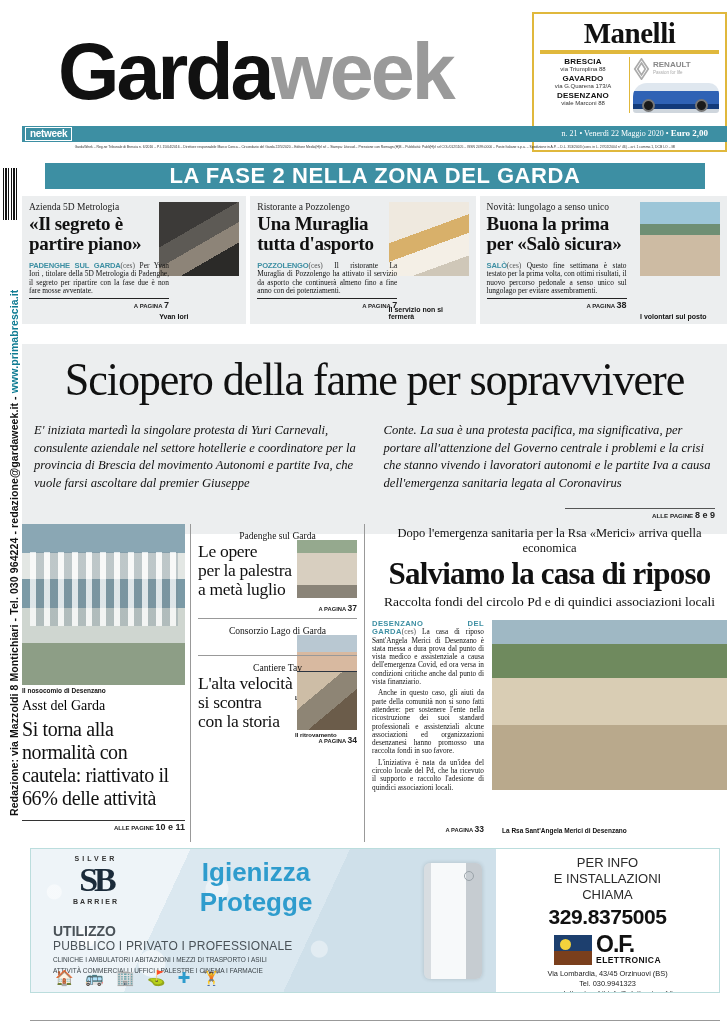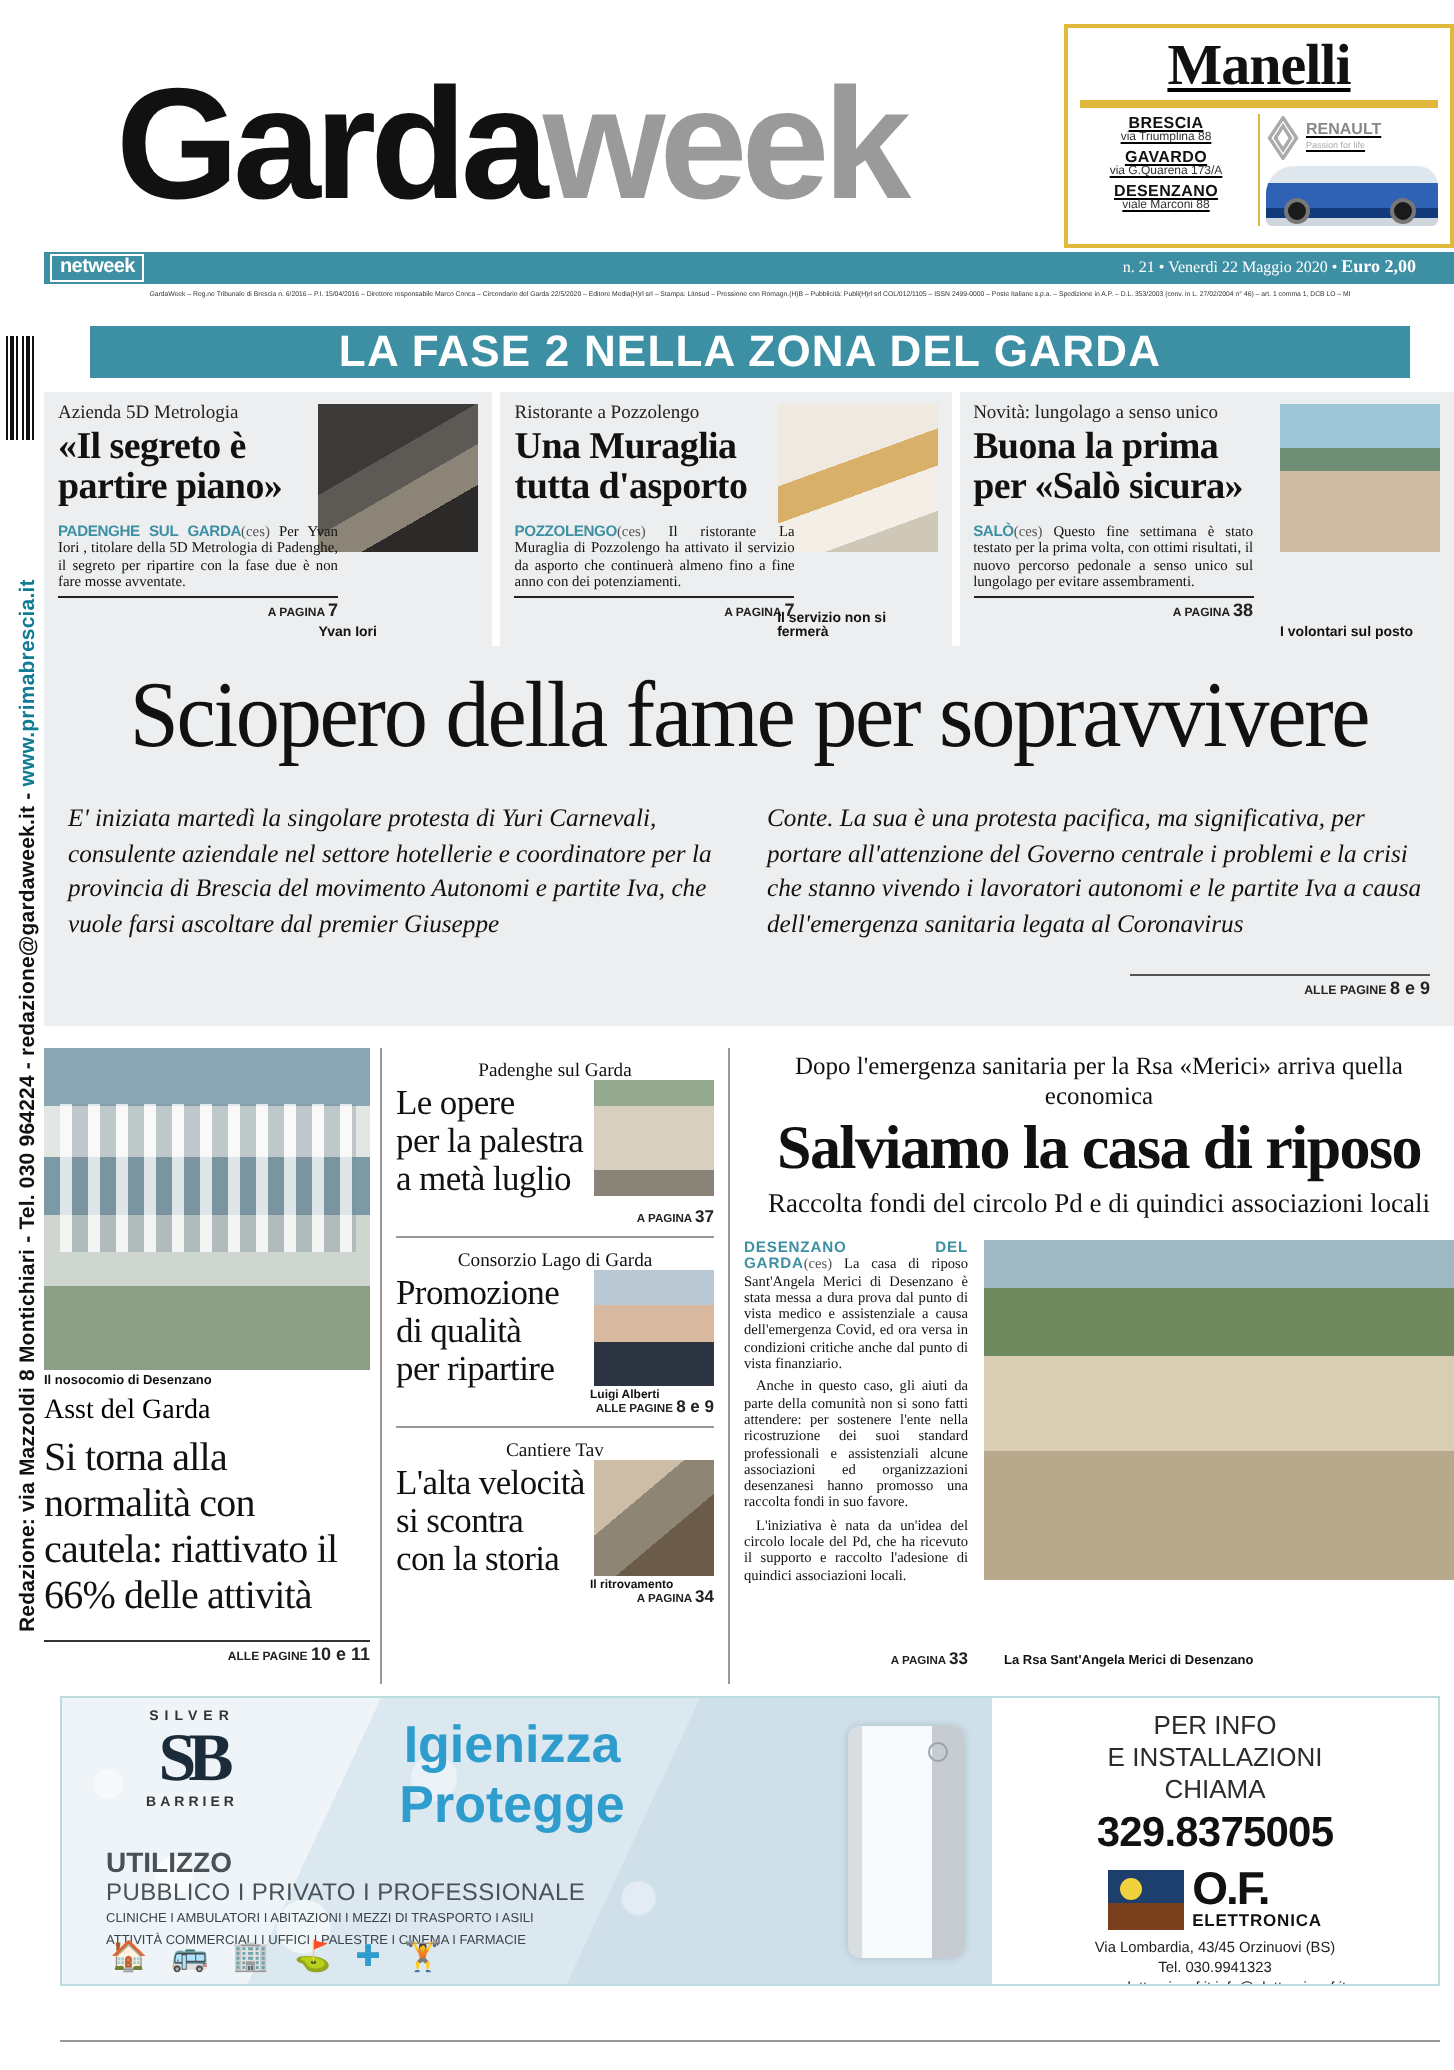--- a/index.html
+++ b/index.html
@@ -38,22 +38,22 @@
   .logo {
     position: absolute; left: 36px; top: 24px;
     font-family: Liberation Sans, sans-serif;
     font-weight: bold; font-size: 79px; line-height: 79px;
     letter-spacing: -3px;
   }
   .logo .garda { color: #111; }
   .logo .week  { color: #9a9a9a; }
 
   .manelli {
-    position: absolute; left: 510px; top: 4px; width: 195px; height: 112px;
-    border: 2px solid #e0b83c; background: #fff; padding: 4px 6px; text-decoration: underline;
+    position: absolute; left: 510px; top: 4px; width: 195px; height: 140px;
+    border: 2px solid #e0b83c; background: #fff; padding: 4px 6px;
   }
   .manelli-title {
     text-align: center; font-family: "Liberation Serif", serif;
     font-weight: bold; font-size: 29px; line-height: 30px; color: #111;
     letter-spacing: -.5px;
   }
   .manelli-rule { height: 4px; background: #e0b83c; margin: 2px 0 3px 0; }
   .manelli-body { display: flex; gap: 3px; }
   .manelli-cities { width: 86px; font-family: "Liberation Sans", sans-serif; text-align: center; }
   .mc-name { font-size: 8px; font-weight: bold; color: #111; letter-spacing: .2px; }
@@ -144,21 +144,21 @@
   }
   .apagina b { font-size: 9px; }
   .t-caption {
     position: absolute; right: 7px; bottom: 4px; width: 80px;
     font-family: "Liberation Sans", sans-serif; font-weight: bold;
     font-size: 7px; color: #111;
   }
 
   
   .mainblock {
-    position: absolute; left: 22px; top: 323px; width: 705px; height: 190px;
+    position: absolute; left: 22px; top: 344px; width: 705px; height: 190px;
     background: #eceeef; padding: 8px 12px;
   }
   .main-head {
     font-family: "Liberation Serif", serif; font-weight: normal;
     font-size: 47px; line-height: 54px; color: #111; letter-spacing: -1.2px;
     text-align: center; transform: scaleX(.94); transform-origin: center;
   }
   .main-sub {
     display: flex; gap: 18px; margin-top: 16px;
   }
@@ -466,21 +466,20 @@
         <div class="mid-kicker">Padenghe sul Garda</div>
         <div class="mid-head">Le opere<br>per la palestra<br>a metà luglio</div>
         <div class="mid-photo mp-gym"></div>
         <div class="mid-apagina">
           <span>A PAGINA</span> <b>37</b>
         </div>
       </div>
 
       <div class="mid-item mid-sep">
         <div class="mid-kicker">Consorzio Lago di Garda</div>
-        <div class="mid-head">Promozione<br>di qualità<br>per ripartire</div>
         <div class="mid-photo mp-face"></div>
         <div class="mid-caption">Luigi Alberti</div>
         <div class="mid-apagina">
           <span>ALLE PAGINE</span> <b>8 e 9</b>
         </div>
       </div>
 
       <div class="mid-item mid-sep">
         <div class="mid-kicker">Cantiere Tav</div>
         <div class="mid-head">L'alta velocità<br>si scontra<br>con la storia</div>

